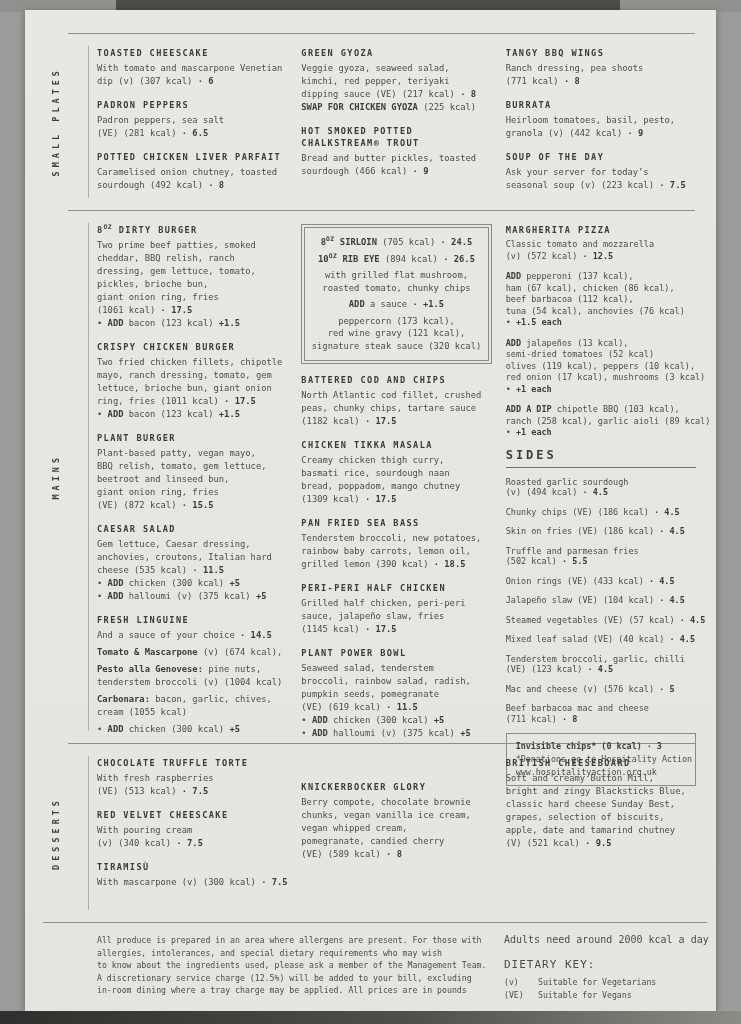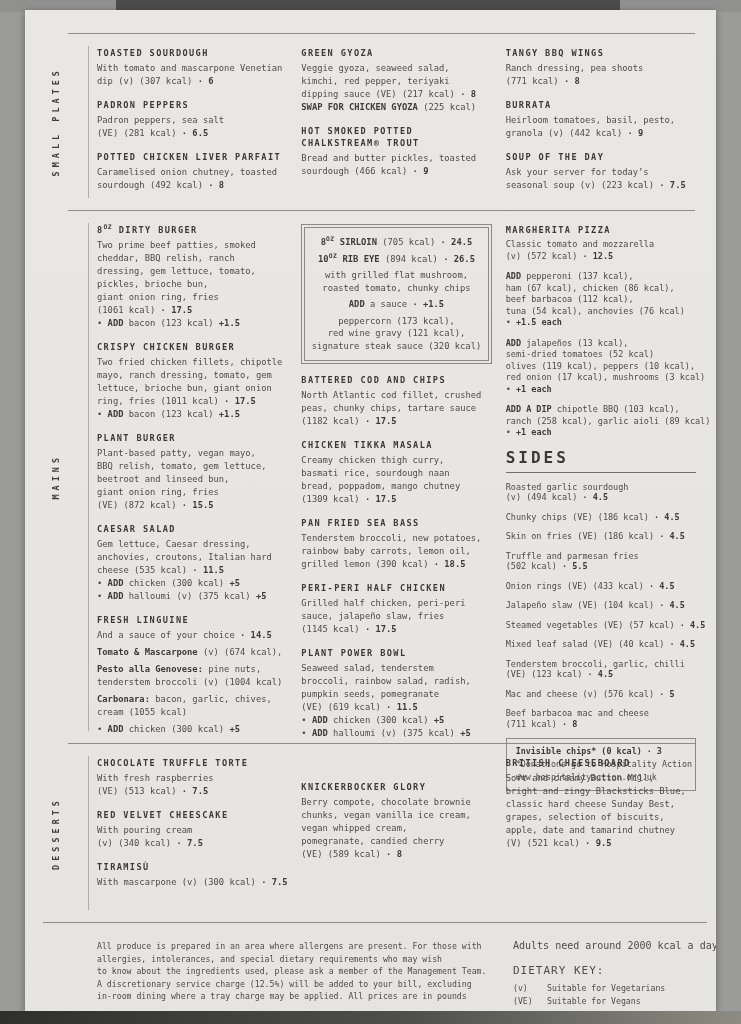--- a/index.html
+++ b/index.html
@@ -38,30 +38,30 @@
   .item-title{margin-bottom:3px;}
   .item-line{font-size:8.8px;line-height:13px;color:#4c4c4a;white-space:nowrap;}
   .item-line b{color:#3c3c3a;}
   .gapline{height:4px;}
   sup{font-size:6.3px;vertical-align:super;line-height:0;letter-spacing:0.5px;}
   
   .tight .item{margin-bottom:9px;}
   .tight .item-line{line-height:11.5px;font-size:8.5px;}
   .entry{margin-bottom:4px;}
   .entry .item-line{line-height:10.5px;font-size:8.5px;}
-  .col-heading{font-weight:bold;font-size:16px;letter-spacing:3px;color:#3a3a38;
+  .col-heading{font-weight:bold;font-size:12px;letter-spacing:3px;color:#3a3a38;
     border-bottom:1px solid #6f6f6d;padding-bottom:5px;margin:2px 0 9px;}
   .box-double{
     border:1px solid #8a8a88;outline:1px solid #8a8a88;outline-offset:2px;
     padding:8px 4px;text-align:center;margin:3px 3px 13px;}
   .box-double .item-line{line-height:12.5px;}
   .box-single{border:1px solid #8a8a88;padding:6px 9px;margin-top:4px;}
   .box-single .item-line{line-height:13px;font-size:8.4px;}
   .footer{position:relative;box-sizing:border-box;padding-top:11px;height:86px;}
-  .footer-cols{display:grid;grid-template-columns:396px 1fr;gap:20px;margin:6px 20px 0 72px;}
+  .footer-cols{display:grid;grid-template-columns:396px 1fr;gap:11px;margin:0 20px 0 72px;}
   .footer-line{font-size:8.2px;line-height:12.5px;color:#4c4c4a;white-space:nowrap;}
   .kcal-note{font-size:10px;color:#4c4c4a;margin-bottom:13px;white-space:nowrap;}
   .dietary-title{font-size:11px;letter-spacing:1px;color:#4c4c4a;margin-bottom:5px;}
   .key-row{display:flex;font-size:8.2px;line-height:13px;color:#4c4c4a;white-space:nowrap;}
   .key-code{width:34px;flex:0 0 34px;}
 </style>
 </head>
 <body>
 
 <div class="photo-strip-top"></div>
@@ -72,21 +72,21 @@
   <div id="sections-root">
       <section class="menu-section" id="sec-small-plates">
         <div class="vlabel">
           <span>SMALL PLATES</span>
         </div>
         <div class="vline"></div>
         <div class="cols">
           <div class="col">
             <div class="item">
               <div class="item-title">
-                <div class="title-line">TOASTED SOURDOUGH</div>
+                <div class="title-line">TOASTED CHEESCAKE</div>
               </div>
               <div class="item-line">With tomato and mascarpone Venetian</div>
               <div class="item-line">dip (v) (307 kcal) <b>· 6</b></div>
             </div>
             <div class="item">
               <div class="item-title">
                 <div class="title-line">PADRON PEPPERS</div>
               </div>
               <div class="item-line">Padron peppers, sea salt</div>
               <div class="item-line">(VE) (281 kcal) <b>· 6.5</b></div>

